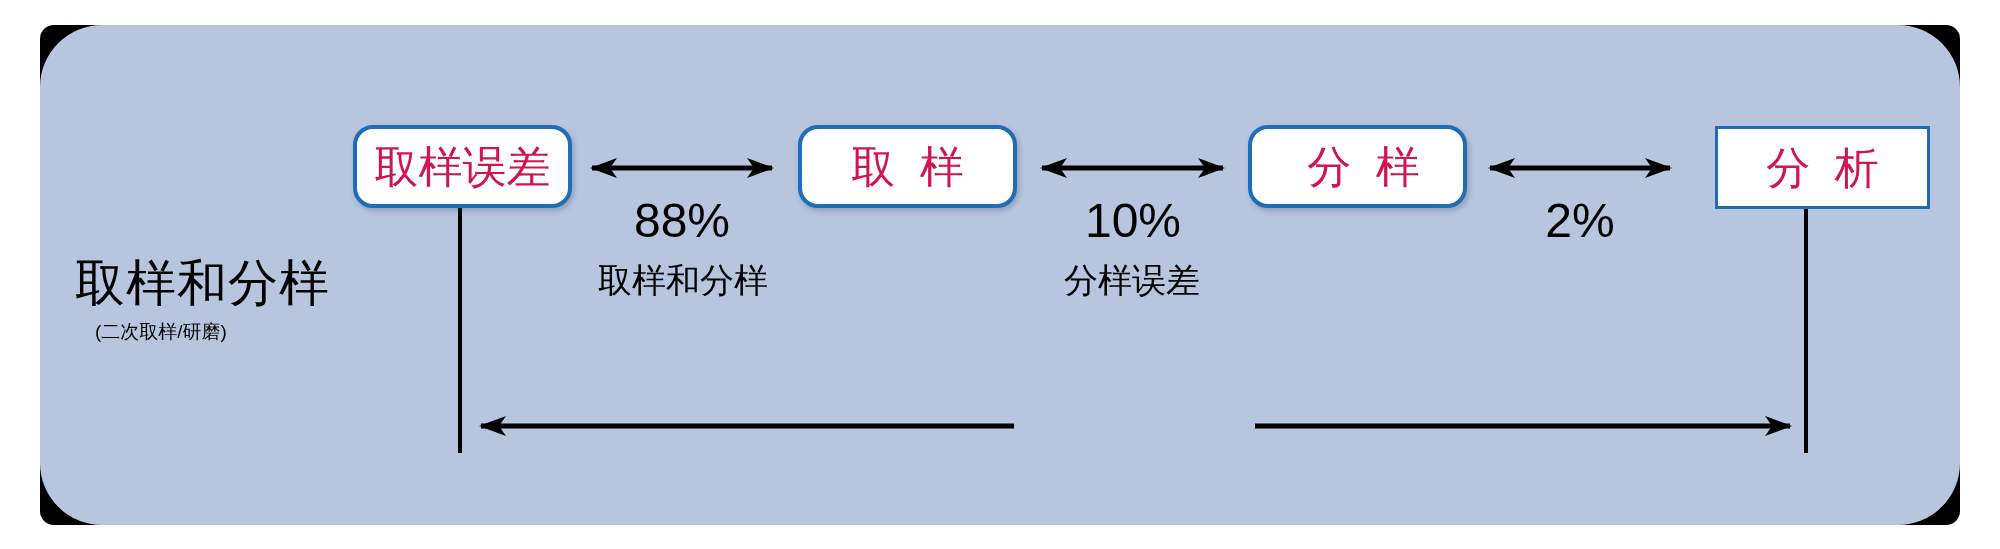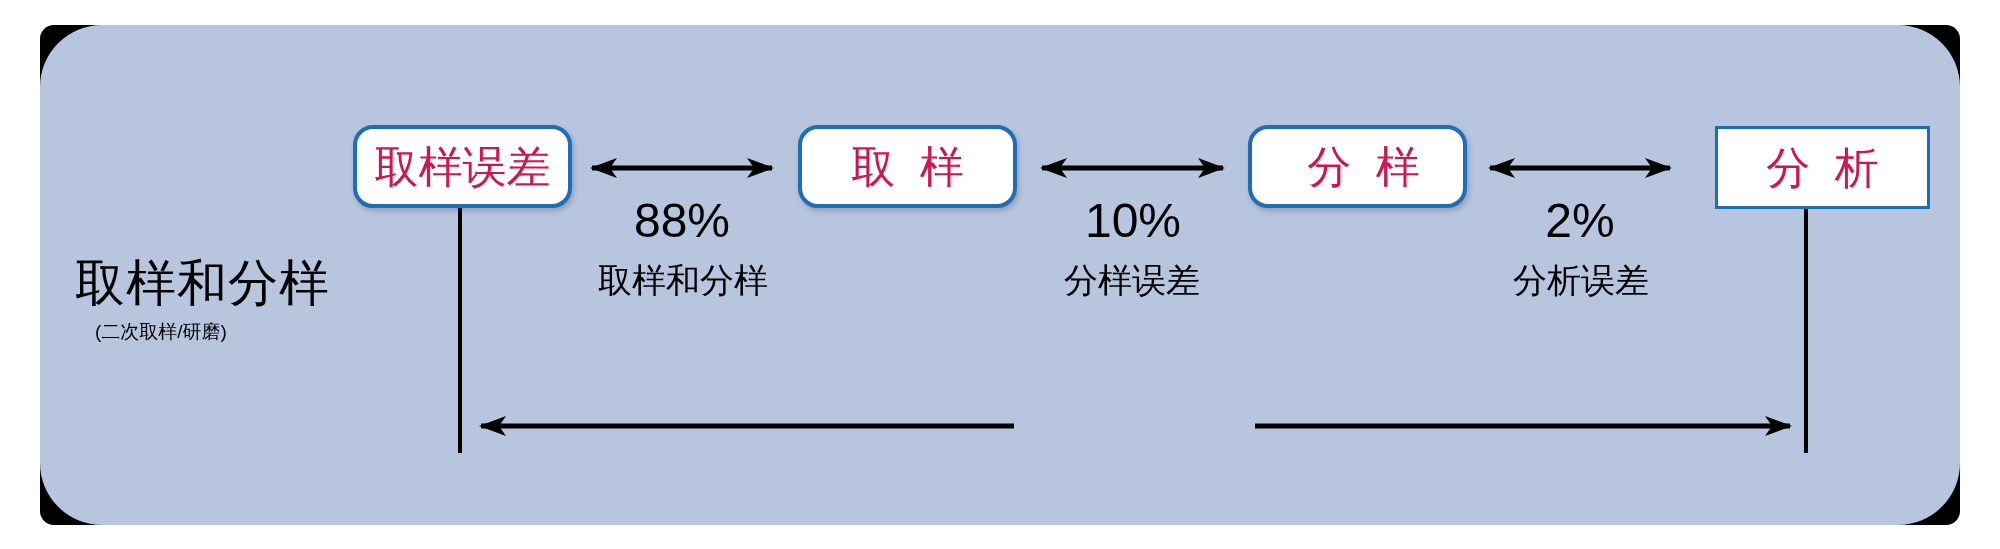--- a/index.html
+++ b/index.html
@@ -105,16 +105,15 @@
   <div class="node node-4">
     <span class="node-label">分  析</span>
   </div>
 
   <div class="pct pct-1">88%</div>
   <div class="pct pct-2">10%</div>
   <div class="pct pct-3">2%</div>
 
   <div class="err err-1">取样和分样</div>
   <div class="err err-2">分样误差</div>
-  <div class="err err-3">分析误差</div>
 
 
 </div>
 
 </body></html>

